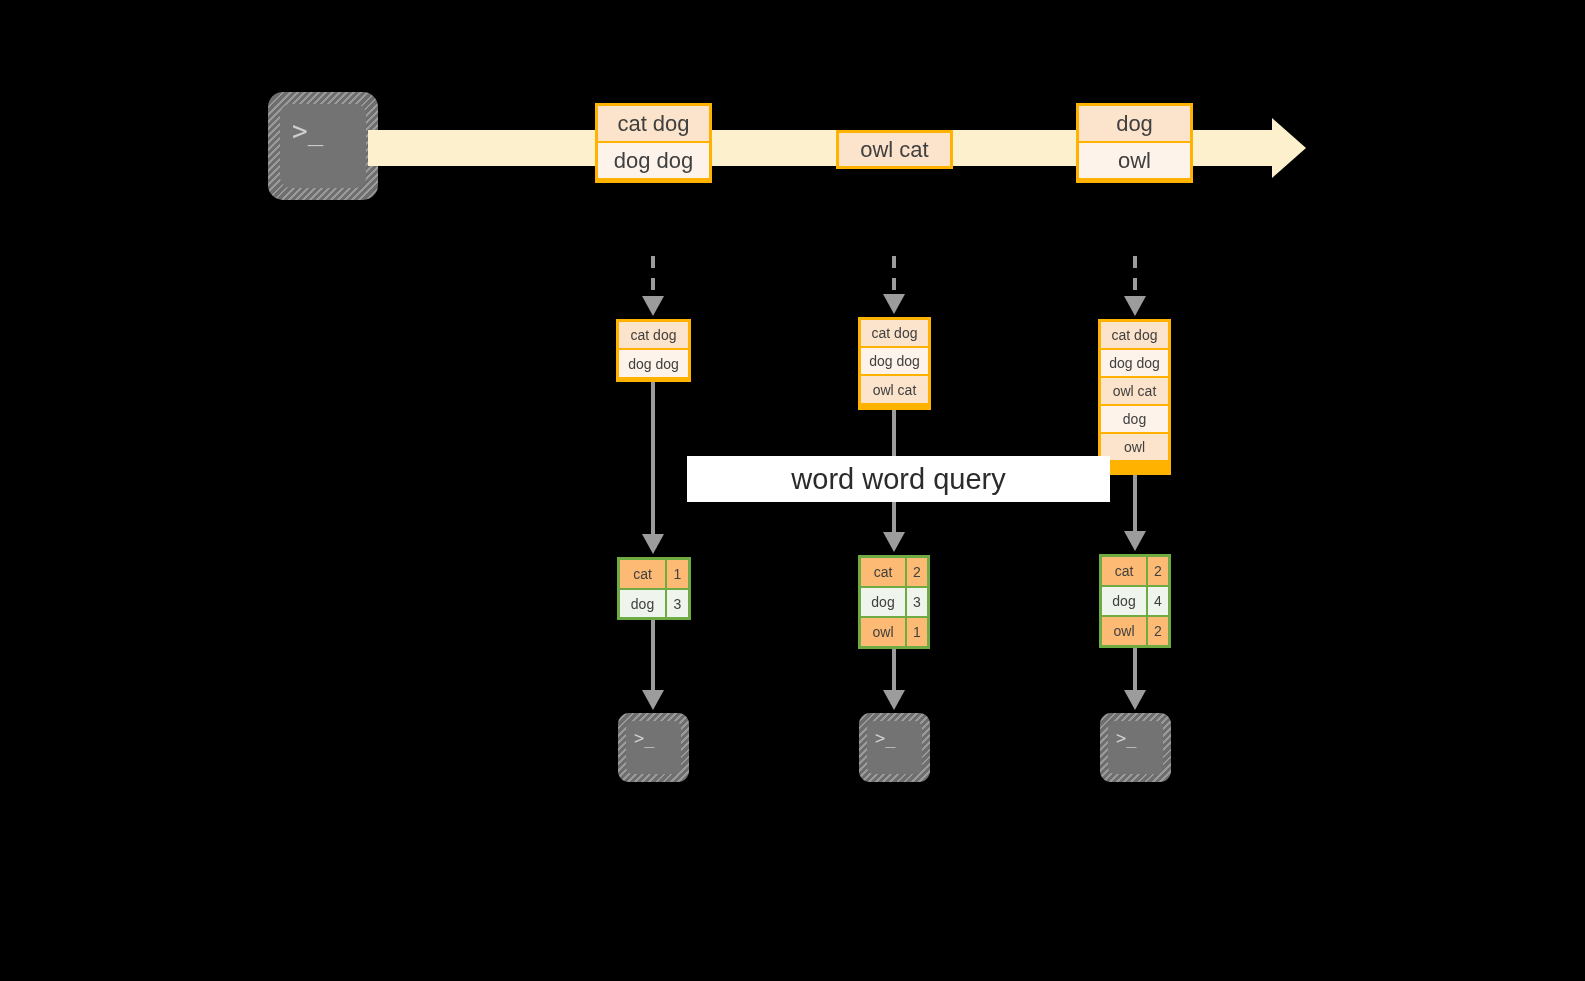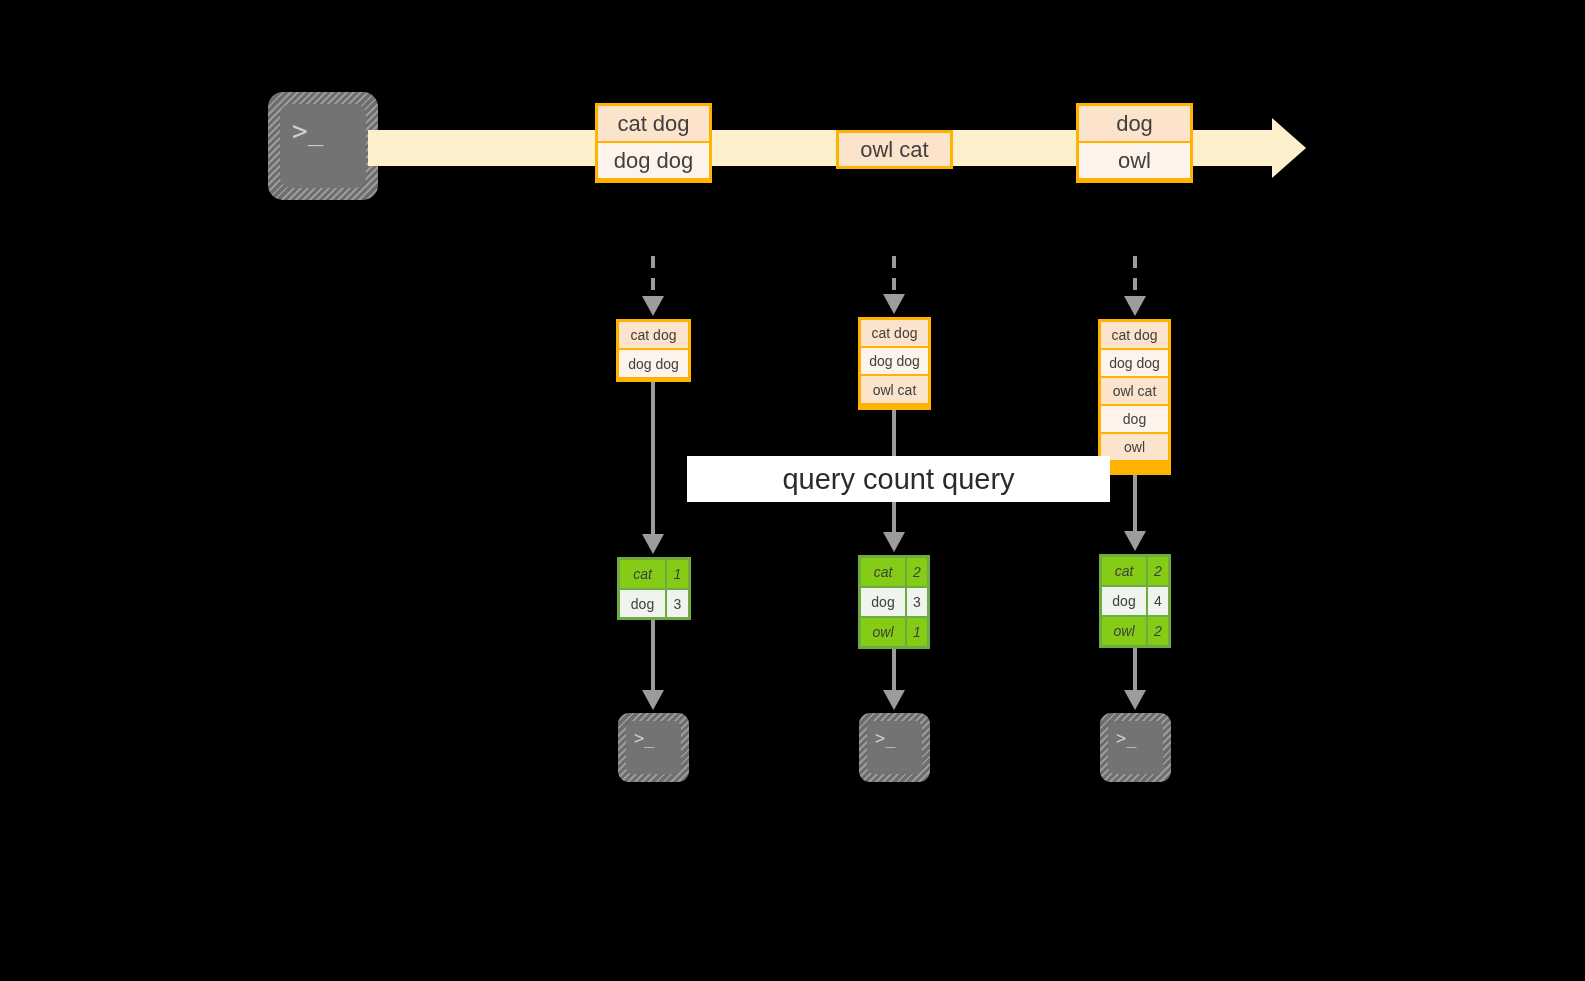--- a/index.html
+++ b/index.html
@@ -92,21 +92,21 @@
   }
   .gtable .grow + .grow { margin-top: 2px; }
   .gtable .gcell {
     box-sizing: border-box;
     display: flex;
     align-items: center;
     justify-content: center;
     color: #404040;
     white-space: nowrap;
   }
-  .gtable .grow.dark  .gcell { background: #84cc16; font-style: italic; }
+  .gtable .grow.dark  .gcell { background: #fdba74; }
   .gtable .grow.light .gcell { background: #eff4ec; }
   .gtable .gcell.key { flex: 0 0 auto; }
   .gtable .gcell.val { flex: 0 0 auto; margin-left: 2px; }
 
   
   .vline {
     position: absolute;
     background: #9c9c9c;
     width: 4px;
   }
@@ -265,16 +265,16 @@
   <div class="vline" style="left:1133px; top:648px; height:44px;"></div>
   <div class="vhead" style="left:1124px; top:690px;"></div>
 
   <div class="term" style="left:1100px; top:713px; width:71px; height:69px; border-radius:11px;">
     <div class="term-inner" style="left:8px; top:8px; right:8px; bottom:8px; border-radius:7px;">
       <span class="term-glyph" style="font-size:17px; margin-left:8px; margin-top:9px;">&gt;_</span>
     </div>
   </div>
 
   <div class="query-band" style="left:687px; top:456px; width:423px; height:46px;">
-    <span class="label" style="font-size:29px;">query count query</span>
+    <span class="label" style="font-size:29px;">word word query</span>
   </div>
 
 </div>
 
 </body></html>

